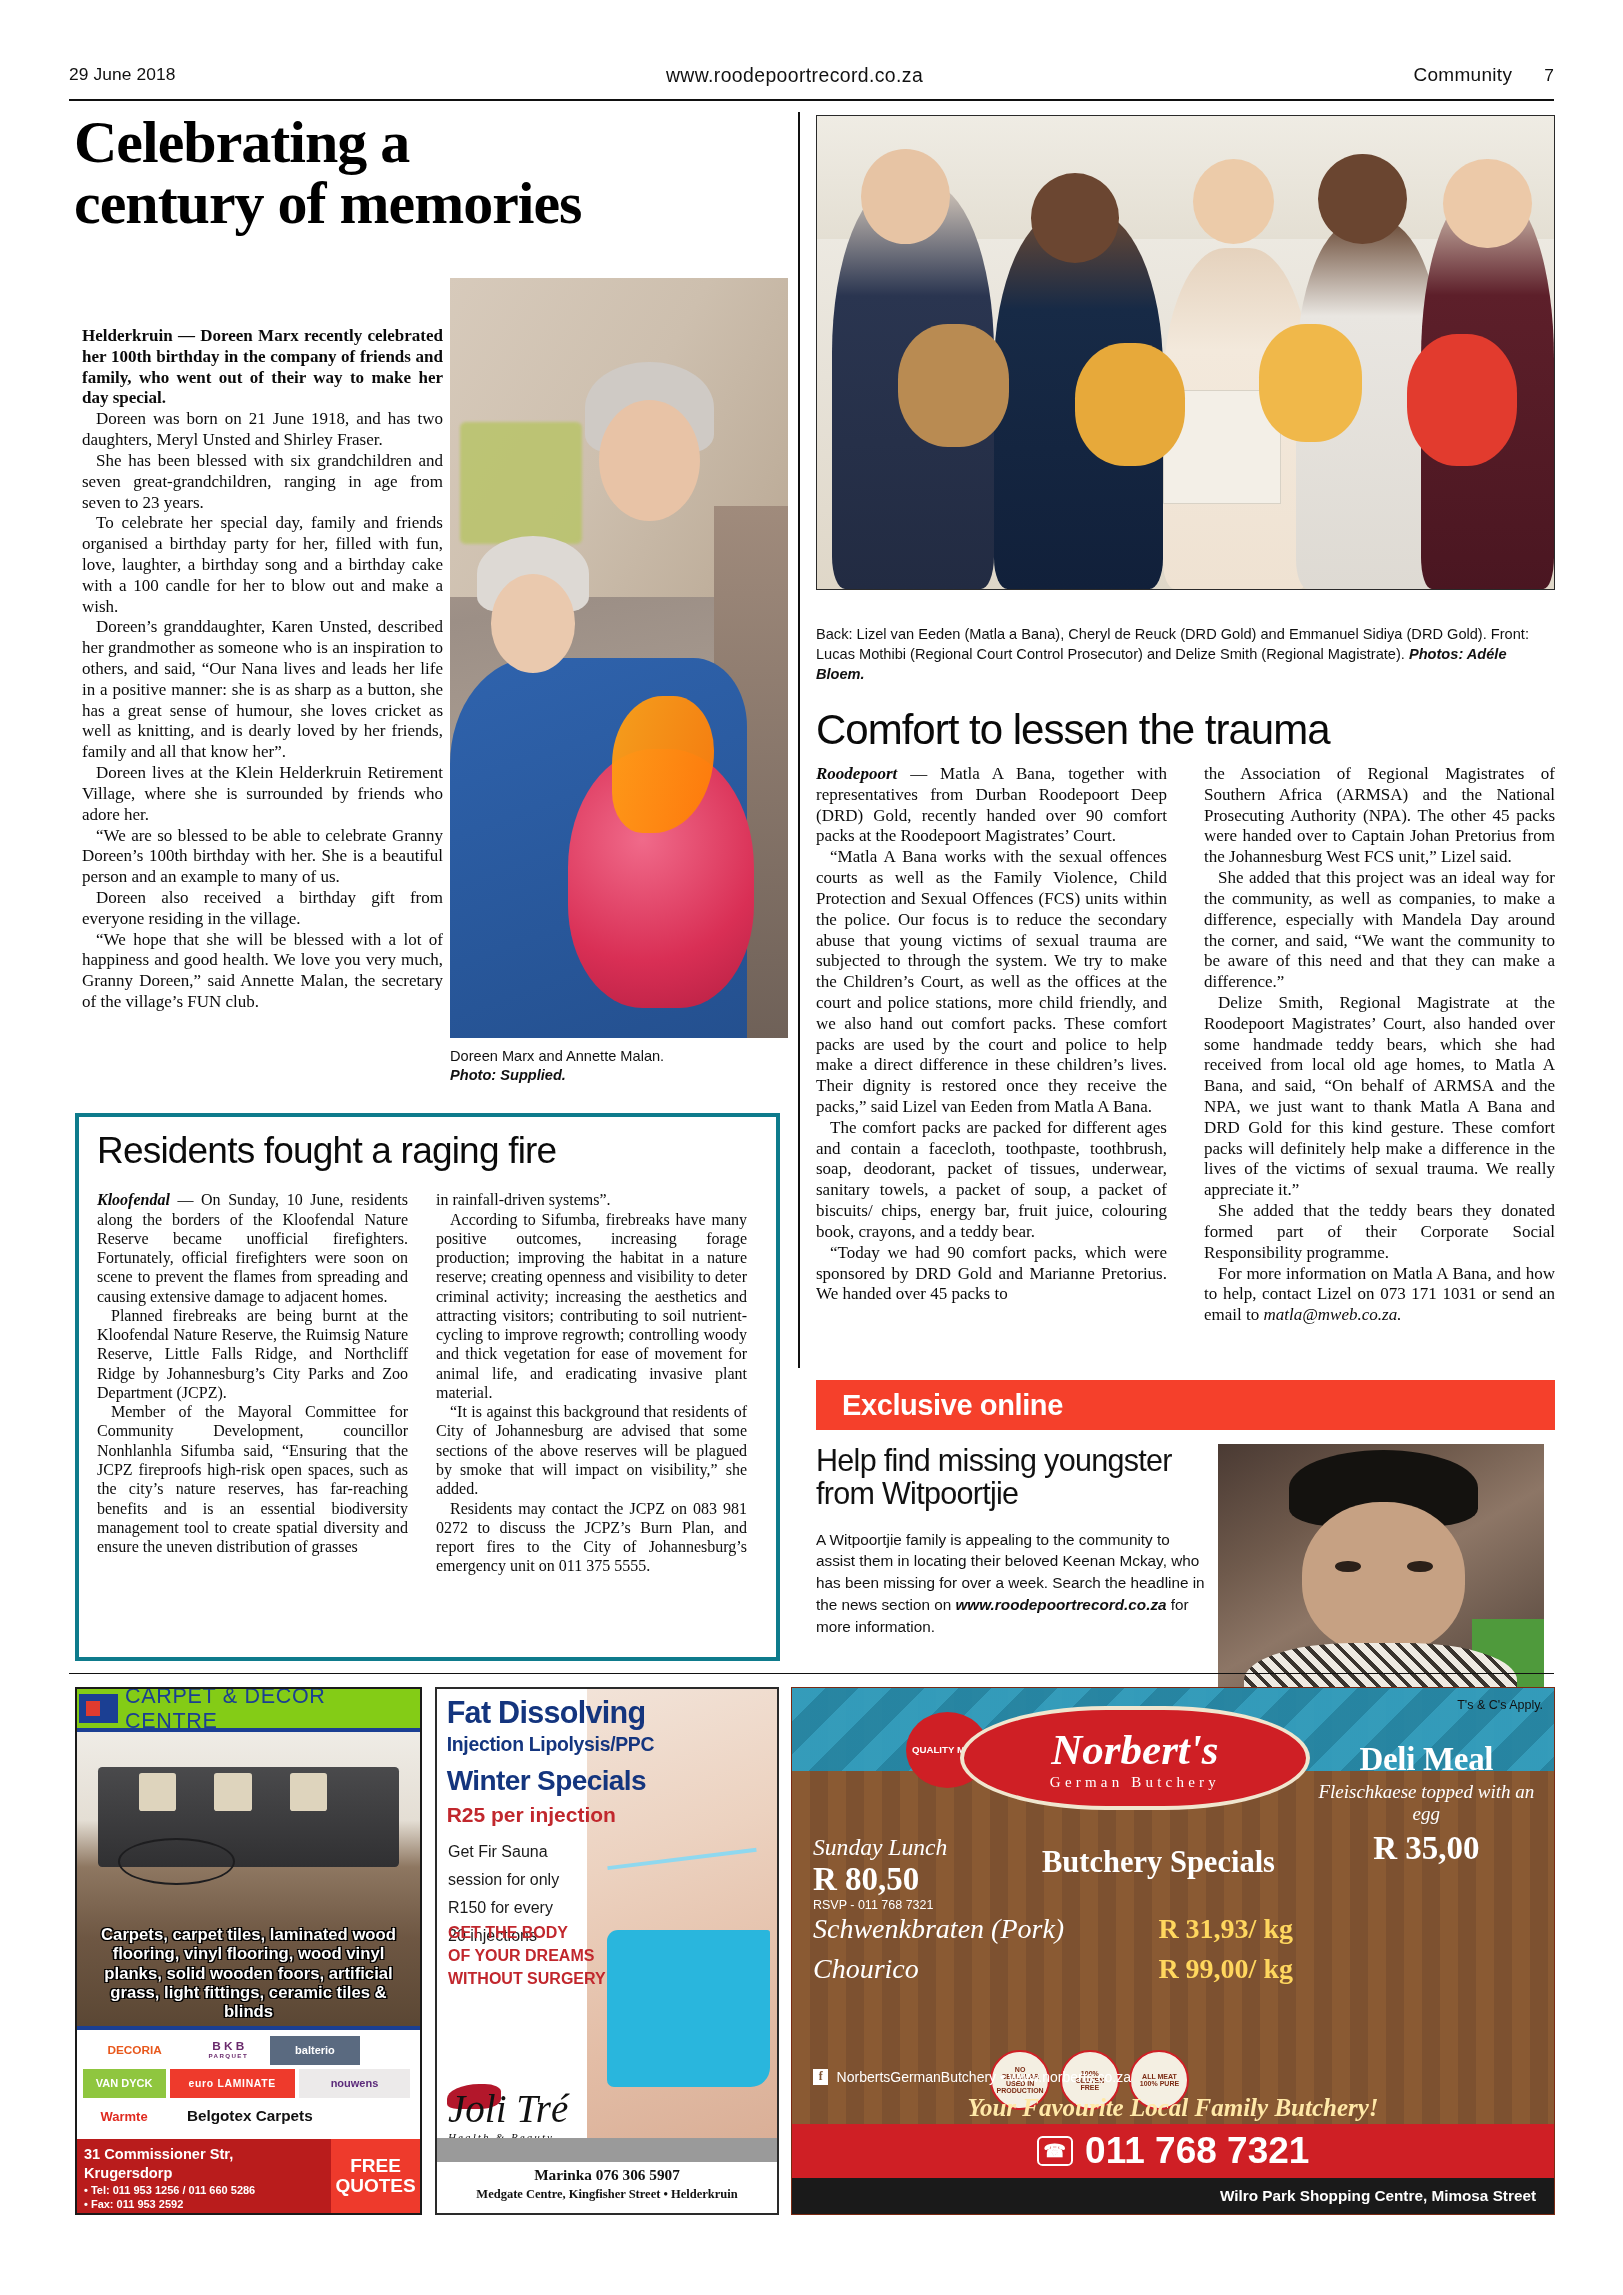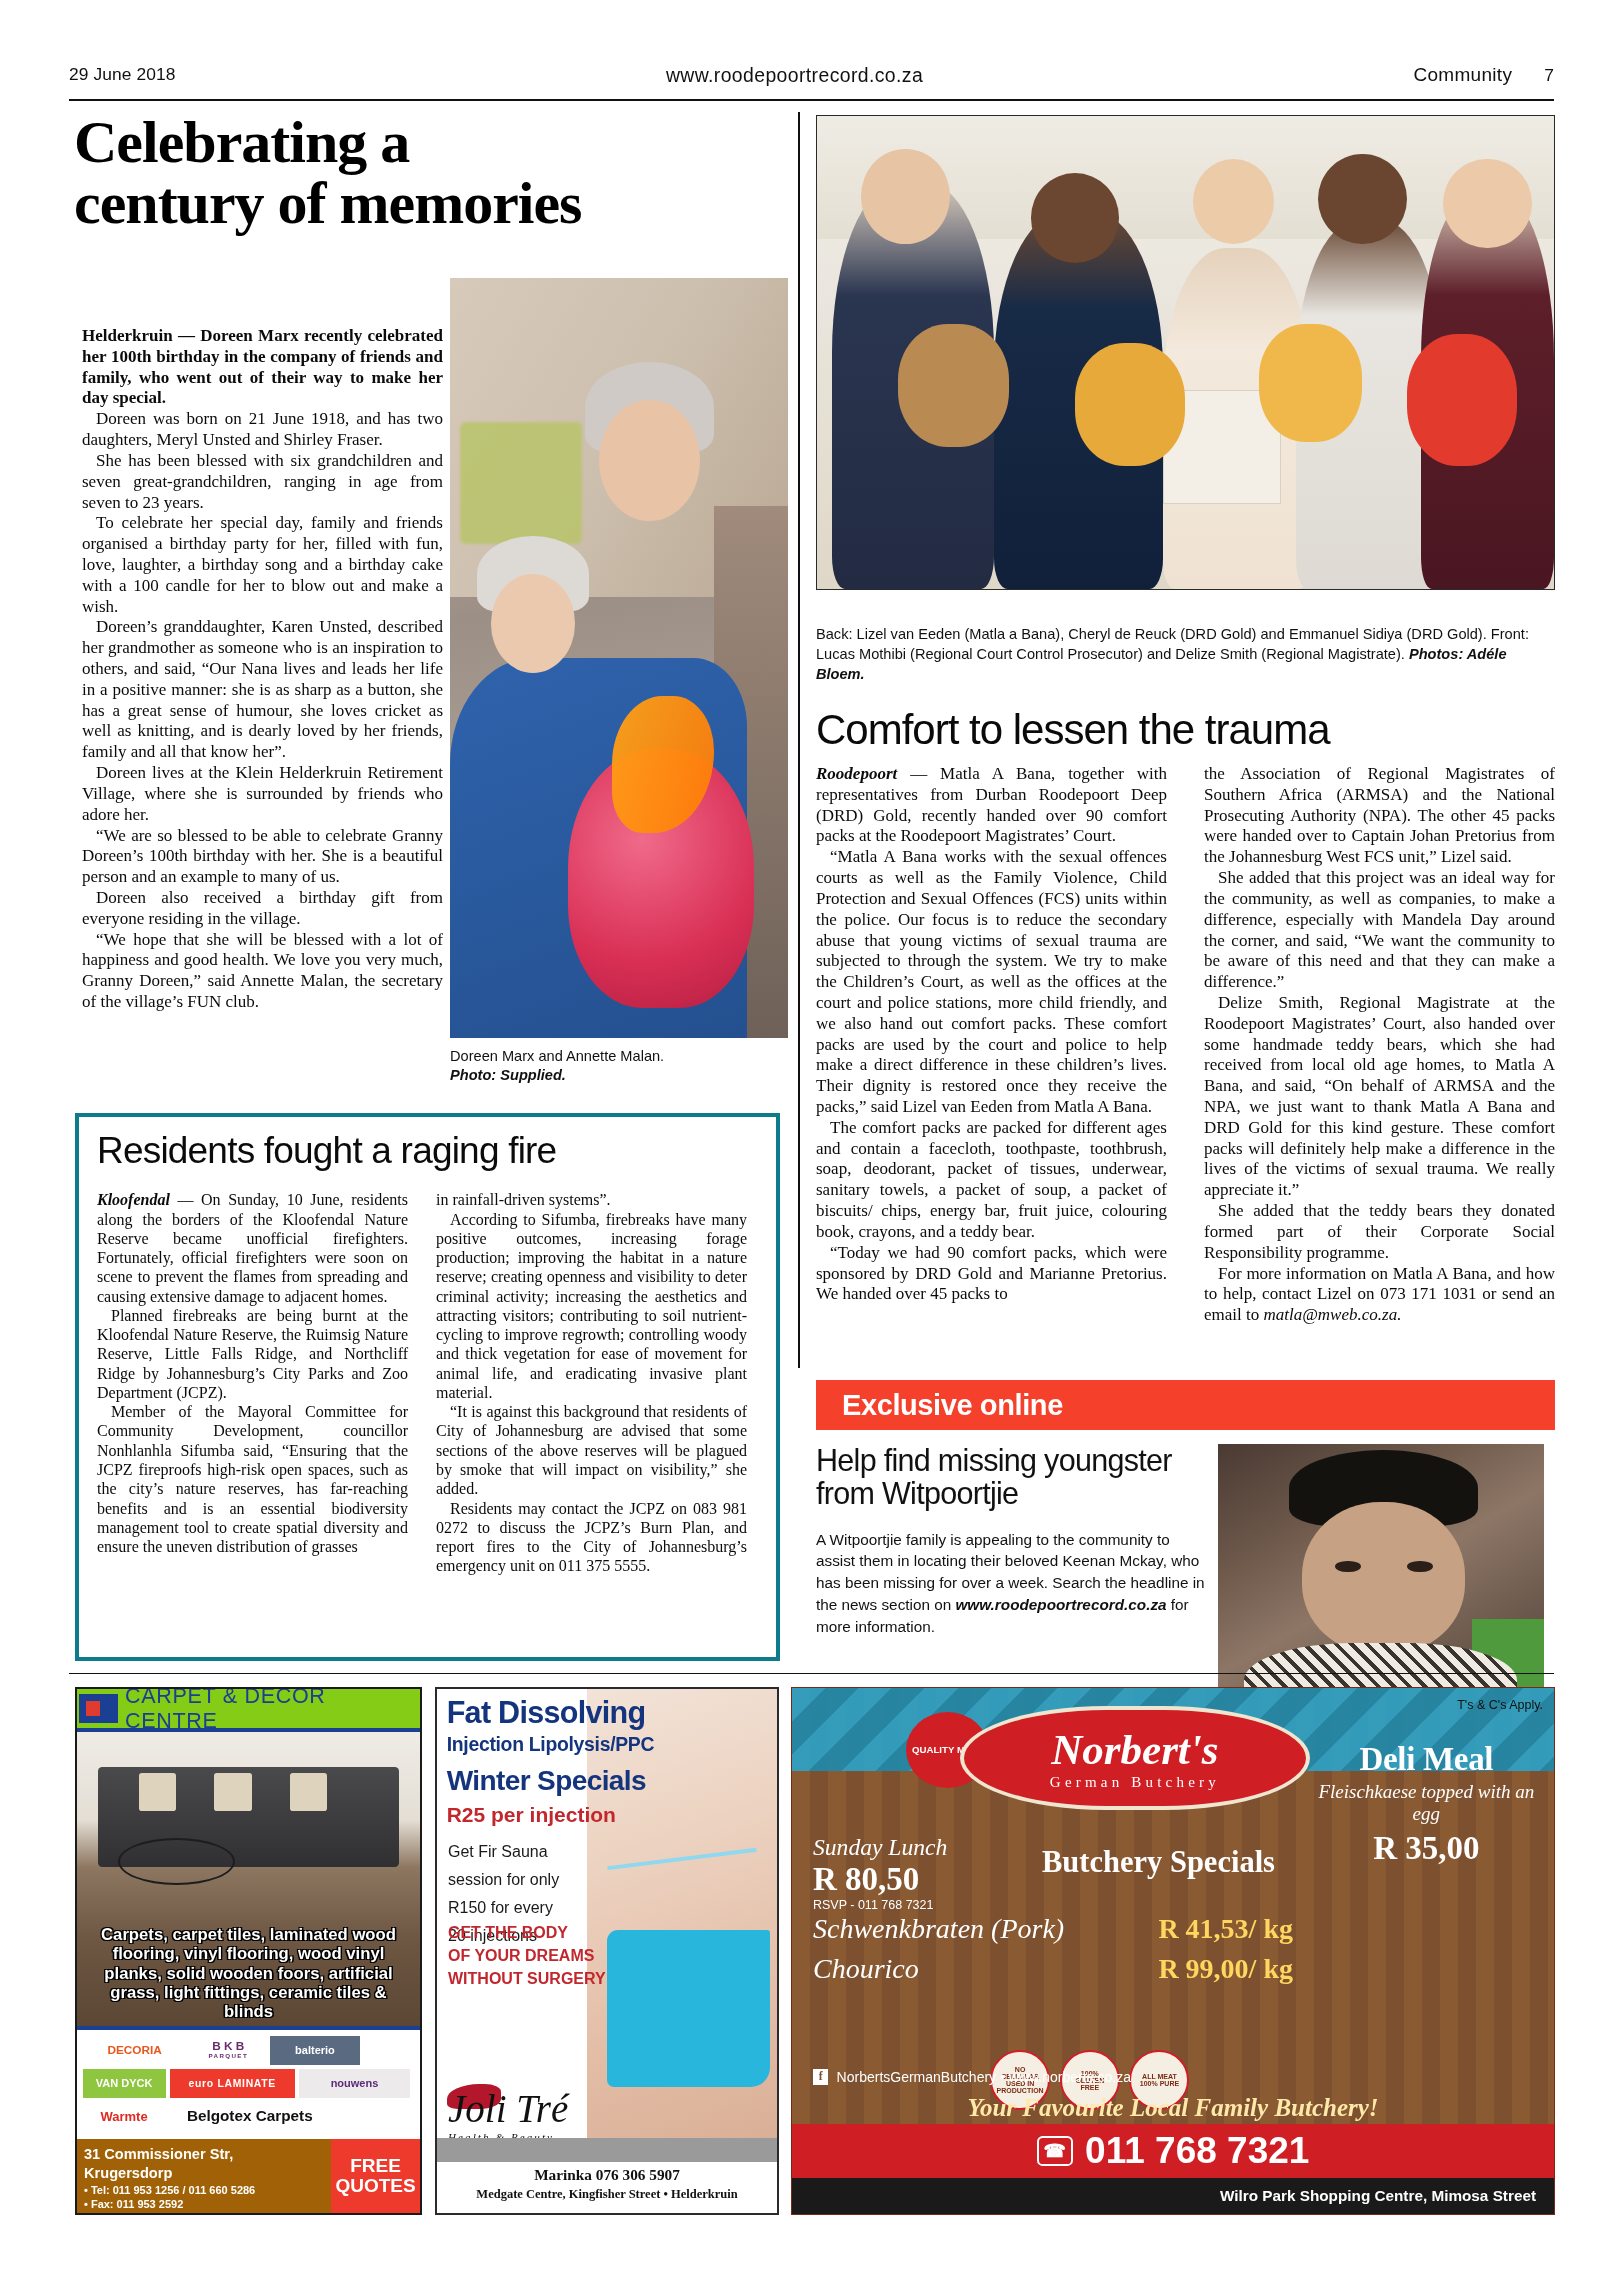--- a/index.html
+++ b/index.html
@@ -234,21 +234,21 @@
   .b-decoria { width:104px; color:#e8581c; }
   .b-bkb { width:75px; color:#6a2a6c; flex-direction:column; line-height:1; }
   .b-bkb small { font-size:6.2px; letter-spacing:1.4px; }
   .b-balterio { width:90px; background:#5a6a80; color:#fff; font-size:11px;}
   .b-vandyck { width:83px; background:#8fc63f; color:#fff; font-size:11px;}
   .b-euro { width:125px; background:#ee3a2c; color:#fff; font-size:10.4px; letter-spacing:0.7px;}
   .b-nouwens { width:111px; background:#eceaea; color:#5b2a7a; font-size:11px;}
   .b-warmte { width:83px; color:#e02a20; font-size:13px;}
   .b-belgotex{ width:160px; color:#111; font-size:15.3px;}
   .ad-carpet .footer { position:absolute; left:0; bottom:0; width:100%; height:74px; display:flex; }
-  .ad-carpet .addr { flex:1; background:#a16207; color:#fff; padding:5.6px 7px;
+  .ad-carpet .addr { flex:1; background:#b91c1c; color:#fff; padding:5.6px 7px;
     font-family:"Liberation Sans",sans-serif; font-weight:bold; font-size:12.5px; line-height:1.3; }
   .ad-carpet .addr .l1 { font-size:14.6px; }
   .ad-carpet .addr .sm { font-size:11px; font-weight:bold; }
   .ad-carpet .free { width:89px; background:#ee3a2c; color:#fff; display:flex; flex-direction:column;
     align-items:center; justify-content:center; font-family:"Liberation Sans",sans-serif; font-weight:bold;
     font-size:19px; line-height:1.05; }
 
   .ad-fat {
     position: absolute; left: 435px; top: 1687px; width: 344px; height: 528px;
     border: 2.1px solid #2a2a2a; background:#fff; overflow:hidden;
@@ -558,21 +558,21 @@
     </div>
     <div class="sunday">
       <div class="s1">Sunday Lunch</div>
       <div class="s2">R 80,50</div>
       <div class="s3">RSVP - 011 768 7321</div>
     </div>
     <div class="bspec">Butchery Specials</div>
     <div class="rows">
       <div class="r">
         <span class="nm">Schwenkbraten (Pork)</span>
-        <span class="pr">R 41,53/ kg</span>
+        <span class="pr">R 31,93/ kg</span>
       </div>
       <div class="r">
         <span class="nm">Chourico</span>
         <span class="pr">R 99,00/ kg</span>
       </div>
     </div>
     <div class="badges">
       <div class="badge">NO CELLULAR USED IN PRODUCTION</div>
       <div class="badge">100% GLUTEN FREE</div>
       <div class="badge">ALL MEAT 100% PURE</div>

